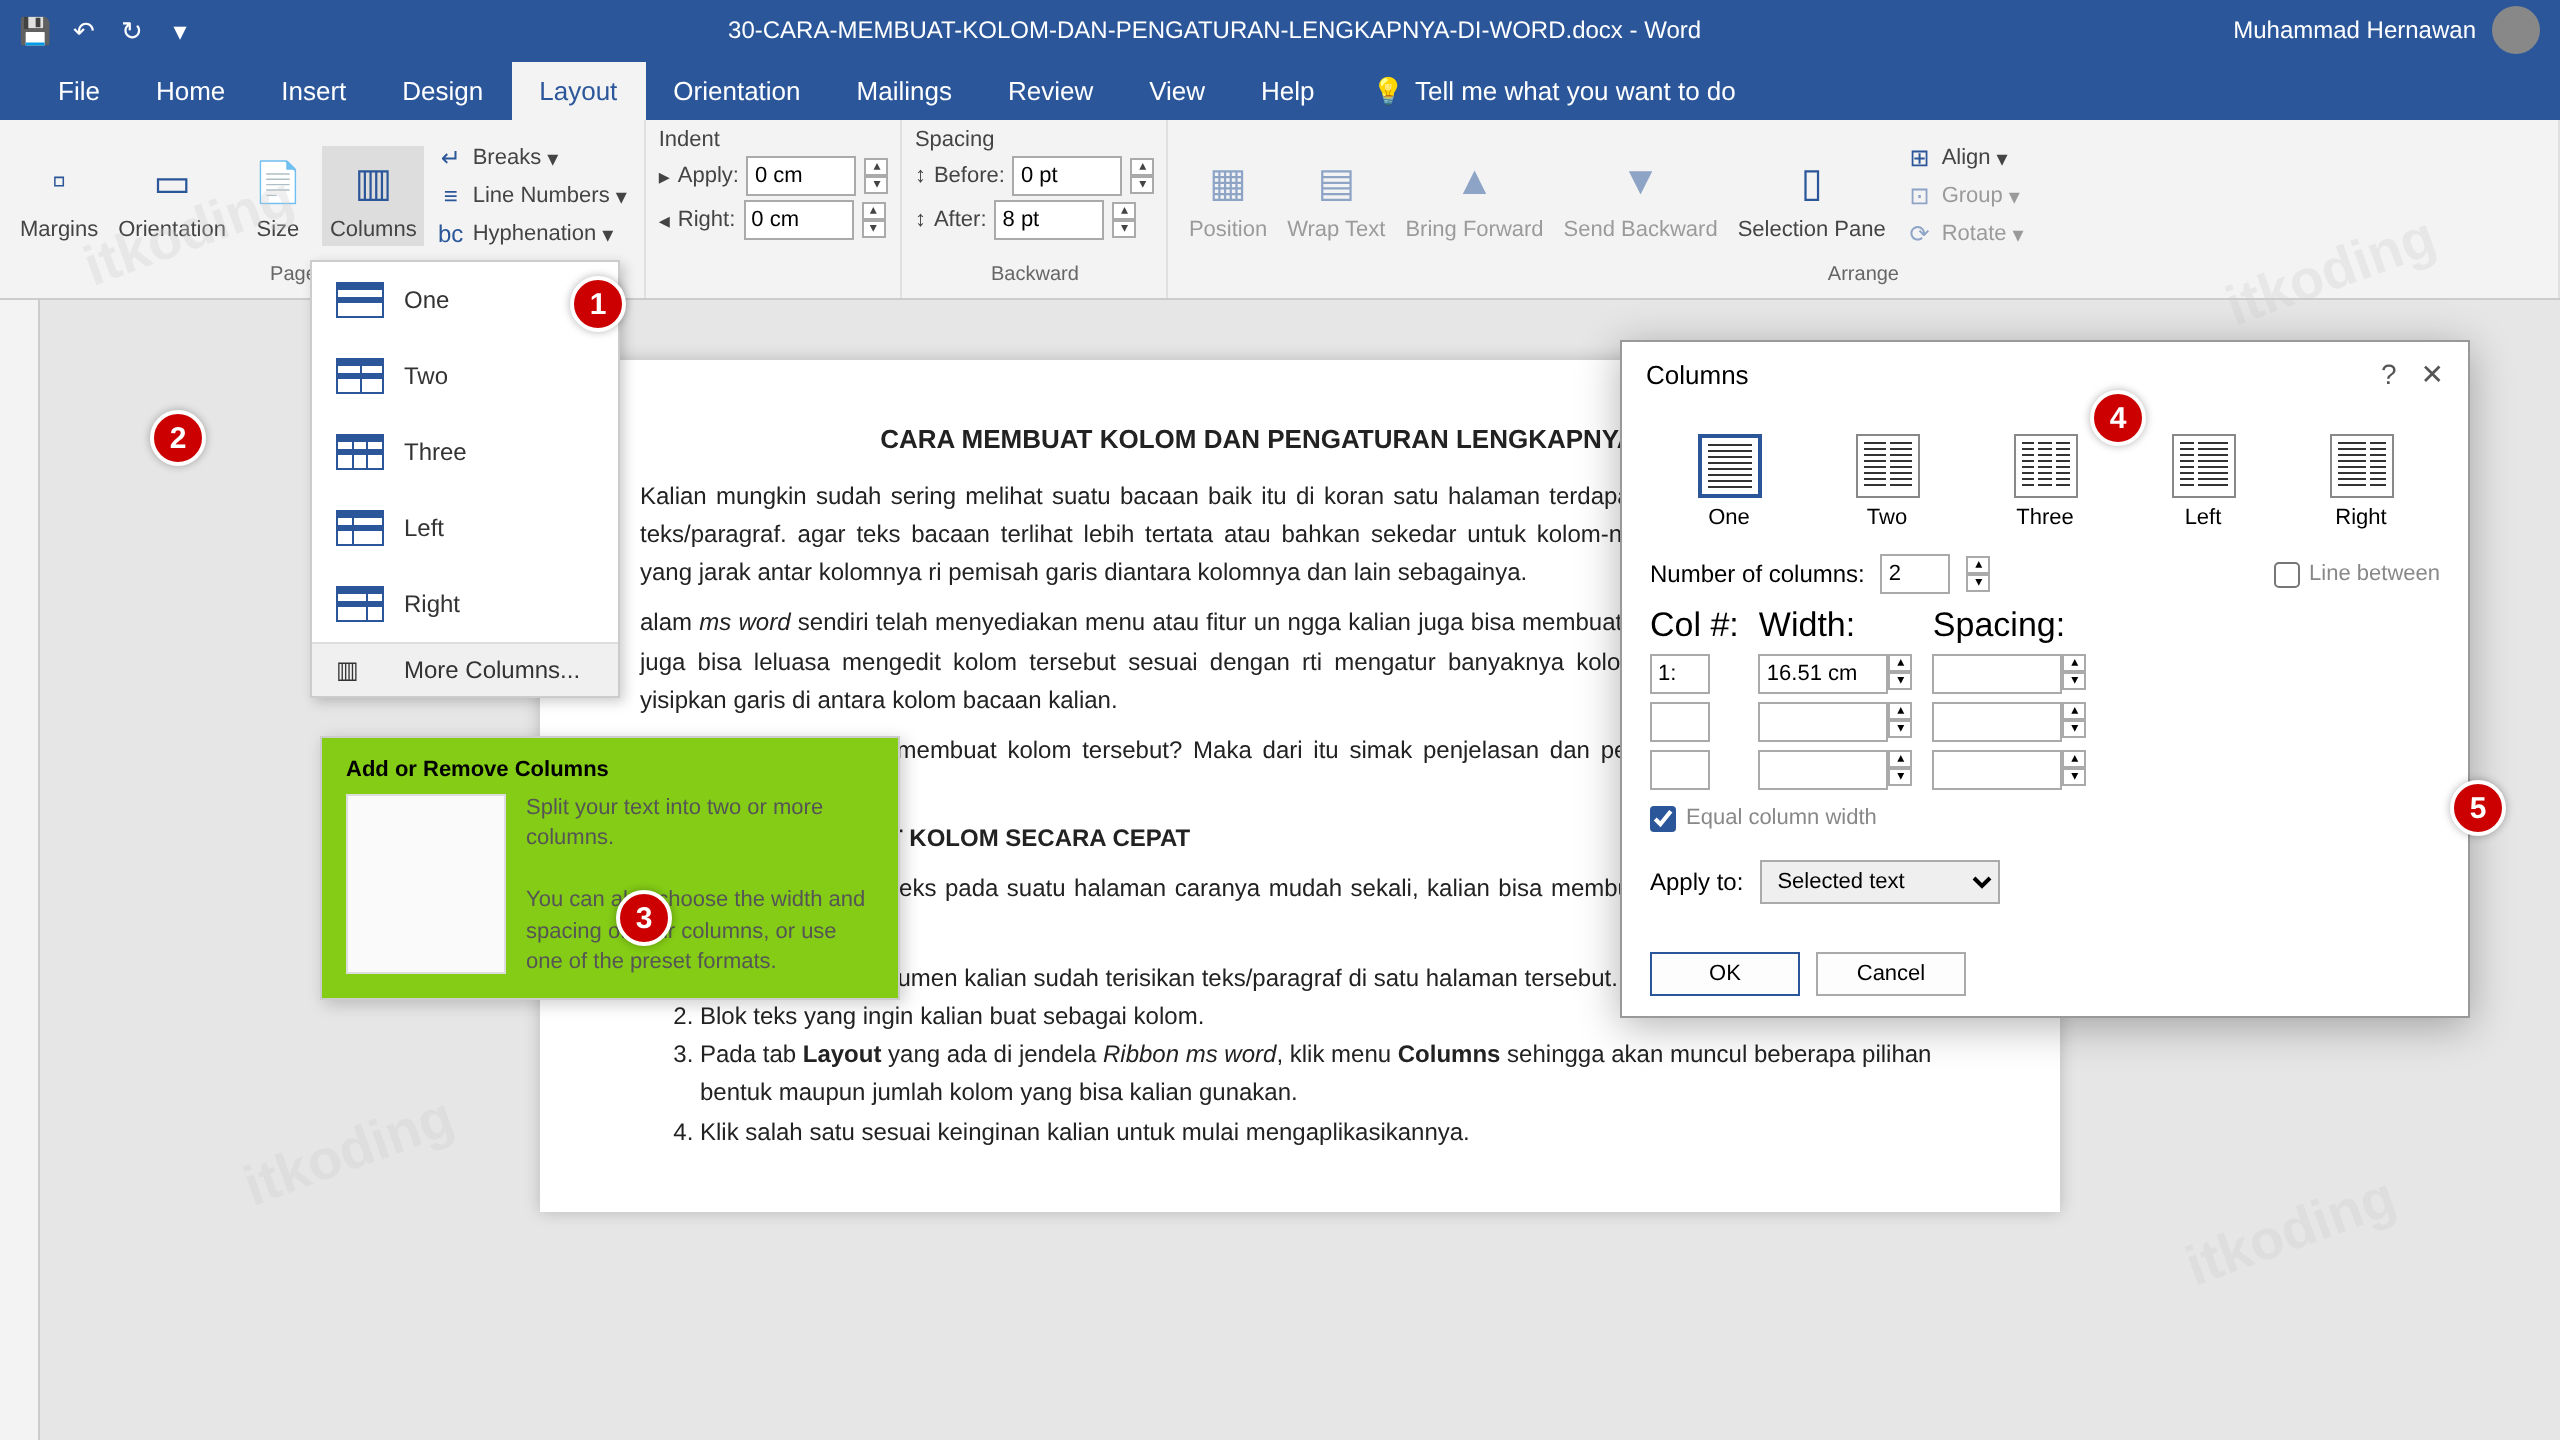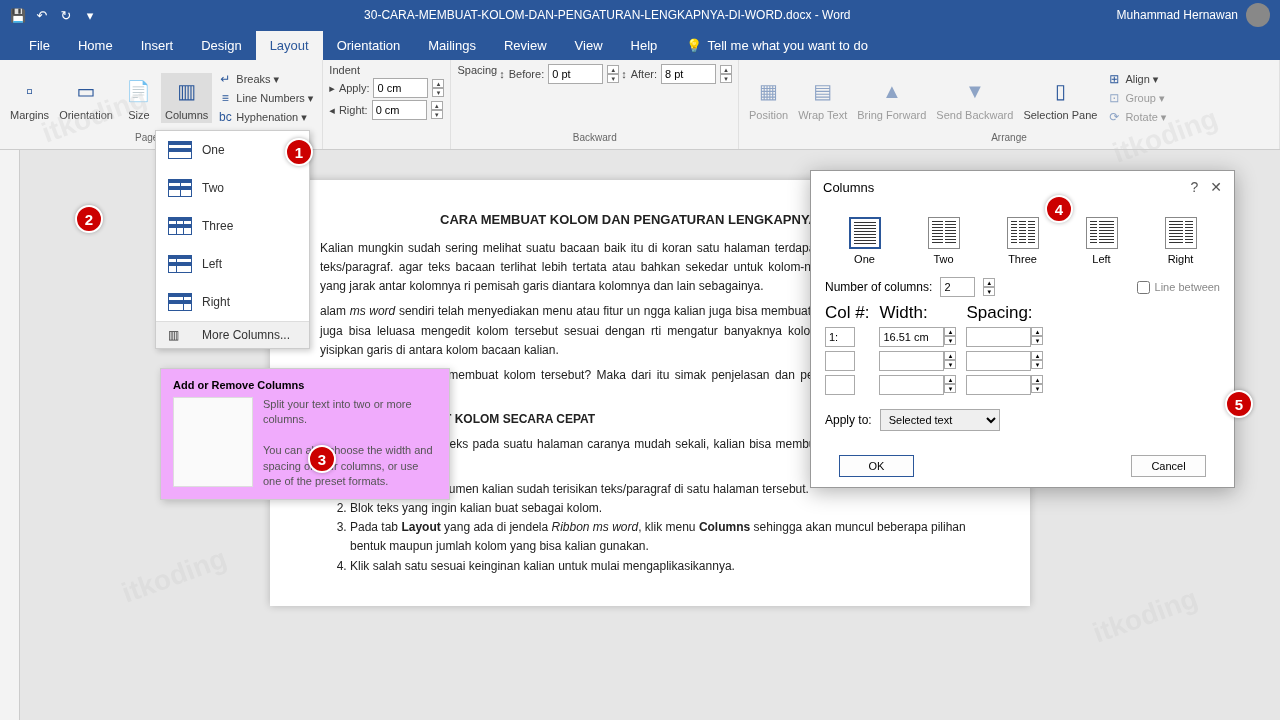--- a/index.html
+++ b/index.html
@@ -33,21 +33,21 @@
 .page{background:#fff;margin:30px auto 0;width:760px;padding:30px 50px;box-shadow:0 0 8px rgba(0,0,0,.2);font-size:12px;color:#222;line-height:1.6}
 .page h2{font-size:13px;font-weight:bold;text-align:center;margin-bottom:8px}
 .page p{text-align:justify;margin-bottom:6px}
 .page ol{margin-left:30px}
 .dropdown{position:absolute;top:130px;left:155px;background:#fff;border:1px solid #ccc;box-shadow:2px 2px 6px rgba(0,0,0,.2);width:155px;z-index:10}
 .dd-item{display:flex;align-items:center;gap:10px;padding:10px 12px;font-size:12px;color:#333;cursor:pointer}
 .dd-icon{width:24px;height:18px;border:1px solid #2b579a;display:flex}
 .dd-icon span{flex:1;border-right:1px solid #2b579a;background:linear-gradient(#2b579a 20%,transparent 20%,transparent 40%,#2b579a 40%,#2b579a 60%,transparent 60%)}
 .dd-icon span:last-child{border:none}
 .dd-more{border-top:1px solid #ddd;background:#f0f0f0;padding:6px 12px}
-.tooltip{position:absolute;top:368px;left:160px;background:#f0abfc;border:1px solid #ccc;box-shadow:2px 2px 8px rgba(0,0,0,.2);width:290px;padding:10px 12px;z-index:11;font-size:11px}
+.tooltip{position:absolute;top:368px;left:160px;background:#84cc16;border:1px solid #ccc;box-shadow:2px 2px 8px rgba(0,0,0,.2);width:290px;padding:10px 12px;z-index:11;font-size:11px}
 .tooltip-title{font-weight:bold;margin-bottom:6px}
 .tooltip-body{display:flex;gap:10px}
 .tooltip-img{width:80px;height:90px;border:1px solid #ddd;background:#fafafa}
 .tooltip-text{flex:1;color:#555;line-height:1.4}
 .dialog{position:absolute;top:170px;left:810px;width:425px;background:#fff;border:1px solid #999;box-shadow:0 4px 20px rgba(0,0,0,.3);z-index:20;font-size:12px}
 .dlg-title{display:flex;align-items:center;justify-content:space-between;padding:8px 12px;font-size:13px}
 .dlg-close{display:flex;gap:12px;font-size:14px;color:#555}
 .dlg-close span{cursor:pointer}
 .dlg-body{padding:8px 14px}
 .presets{display:flex;justify-content:space-around;margin:6px 0 12px}
@@ -59,21 +59,21 @@
 .dlg-section-label{font-size:11px;color:#333;margin-bottom:4px}
 .dlg-input{width:50px;height:20px;border:1px solid #aaa;padding:0 3px;font-size:11px}
 .dlg-table{display:flex;gap:10px;margin-bottom:8px}
 .dlg-col{display:flex;flex-direction:column;gap:4px}
 .dlg-col label{font-size:17px}
 .dlg-check{display:flex;gap:5px;font-size:11px;color:#888}
 .dlg-check input{accent-color:#2b579a}
 .dlg-preview{position:absolute;right:18px;top:135px;width:95px}
 .dlg-preview-box{width:80px;height:100px;border:1px solid #333;margin-top:4px;padding:8px;display:flex;gap:3px}
 .dlg-preview-box span{flex:1;background:repeating-linear-gradient(#555 0 1px,transparent 1px 3px)}
-.dlg-footer{display:flex;justify-content:space-between;gap:8px;padding:10px 28px}
+.dlg-footer{display:flex;justify-content:flex-start;gap:8px;padding:10px 14px}
 .dlg-btn{width:75px;height:22px;border:1px solid #aaa;background:#fdfdfd;font-size:11px;cursor:pointer}
 .dlg-btn.primary{border:1px solid #2b579a}
 .dlg-select{width:120px;height:22px;border:1px solid #aaa;font-size:11px;padding:0 4px}
 .badge{position:absolute;width:28px;height:28px;border-radius:50%;background:#c00;border:2px solid #fff;color:#fff;font-weight:bold;display:flex;align-items:center;justify-content:center;font-size:15px;z-index:50;box-shadow:0 0 4px rgba(0,0,0,.3)}
 .wm{position:absolute;color:#ccc;font-size:28px;font-weight:bold;opacity:.3;z-index:1;pointer-events:none}
 </style>
 </head>
 <body>
 
 <div class="titlebar">
@@ -148,21 +148,21 @@
           <span>Right:</span>
           <input value="0 cm" style="">
           <div class="spinner">
             <span>▴</span>
             <span>▾</span>
           </div>
         </div>
     </div>
   </div>
   <div class="ribbon-group">
-    <div class="ribbon-group-content" style="align-items:flex-start;gap:2px">
+    <div class="ribbon-group-content" style="flex-direction:column;align-items:flex-start;gap:2px">
       <div style="font-size:11px;color:#444">Spacing</div>
       <div class="input-pair">
           <span>↕</span>
           <span>Before:</span>
           <input value="0 pt" style="">
           <div class="spinner">
             <span>▴</span>
             <span>▾</span>
           </div>
         </div>
@@ -414,20 +414,24 @@
           </div>
         <div style="display:flex">
             <input class="dlg-input" style="width: 65px;">
             <div class="spinner">
               <span>▴</span>
               <span>▾</span>
             </div>
           </div>
       </div>
     </div>
+    <label class="dlg-check">
+        <input type="checkbox" checked="" style="">
+        <span>Equal column width</span>
+      </label>
     <div class="dlg-row" style="margin-top:14px">
       <span>Apply to:</span>
       <select class="dlg-select"><option>Selected text</option></select>
     </div>
   </div>
   <div class="dlg-footer">
     <button class="dlg-btn primary">OK</button>
     <button class="dlg-btn">Cancel</button>
   </div>
 </div>

